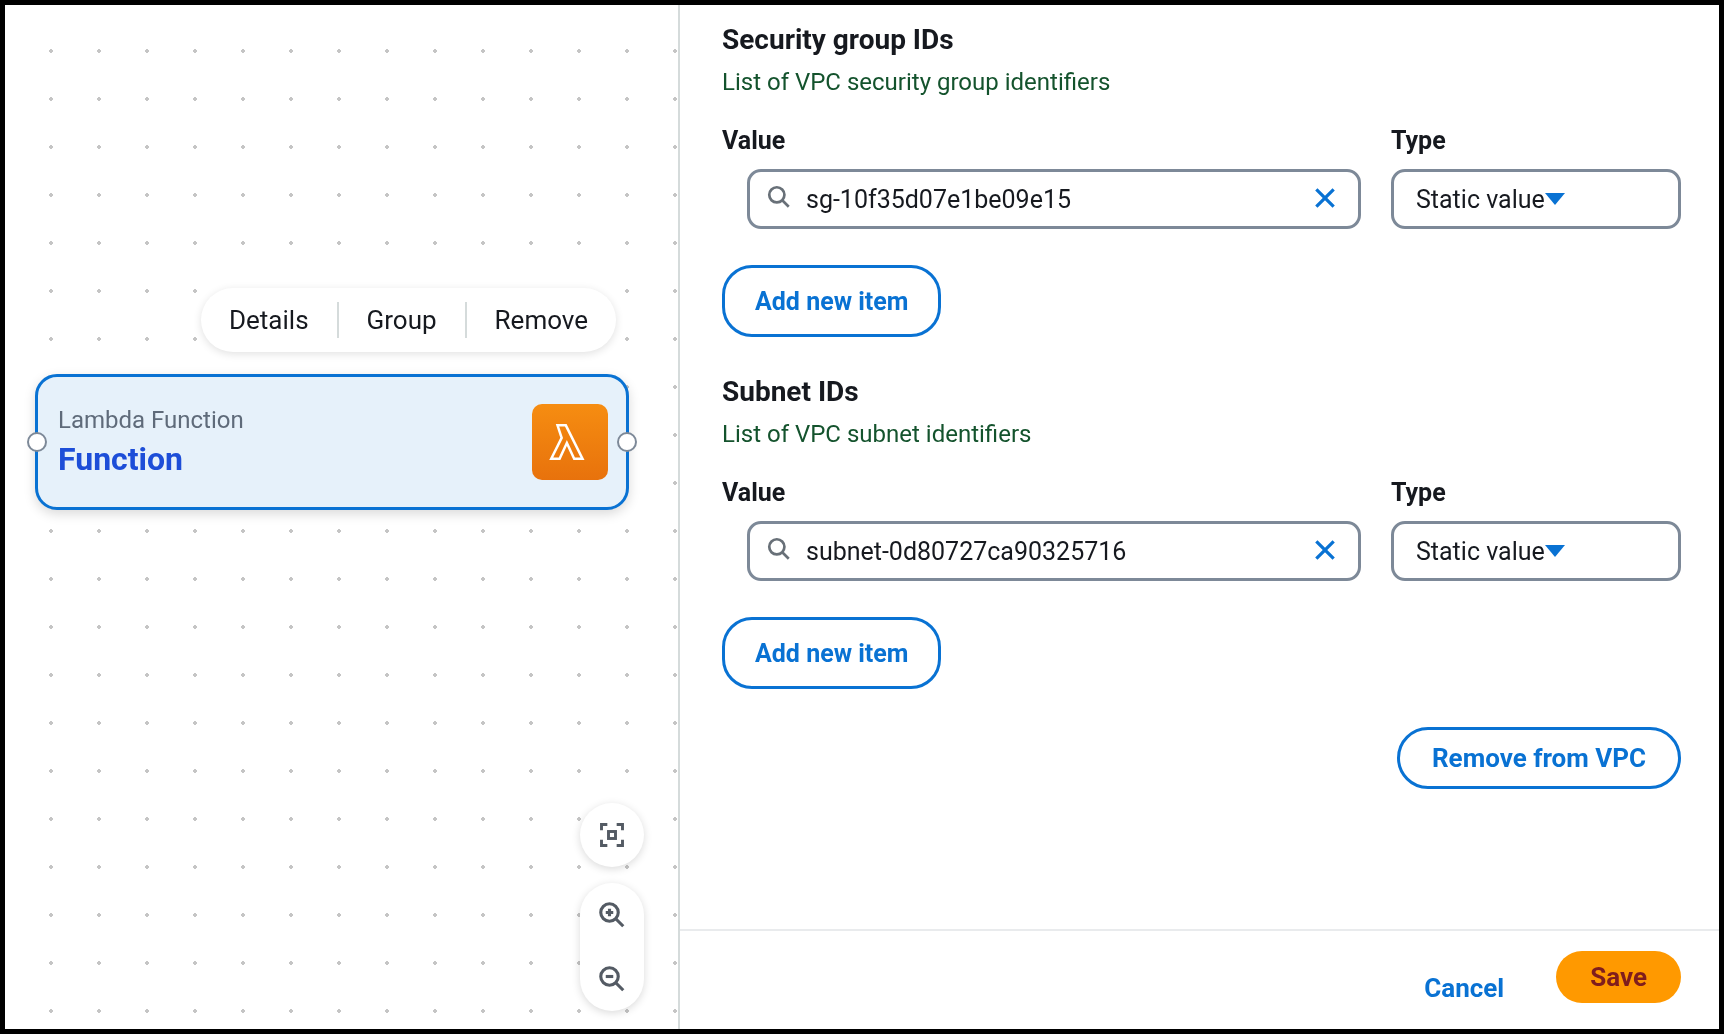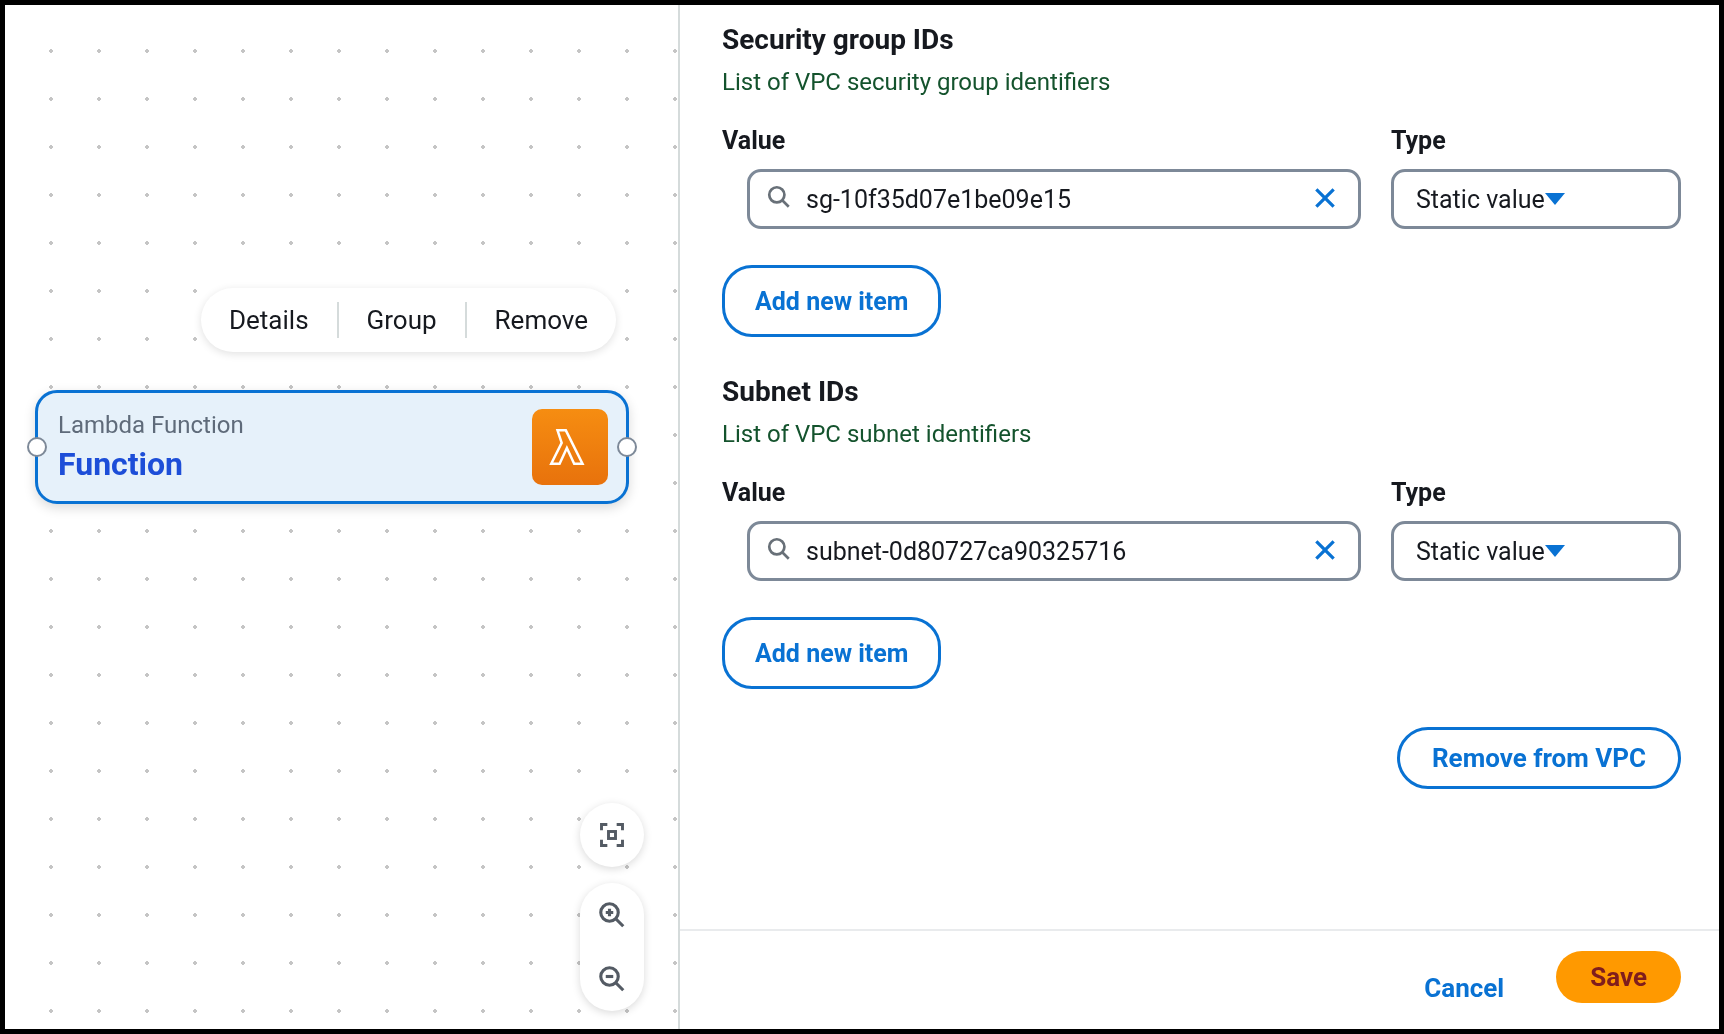--- a/index.html
+++ b/index.html
@@ -45,29 +45,28 @@
     .toolbar-div {
       width: 2px;
       height: 36px;
       background: #d5dbdb;
     }
     .function-node {
       position: absolute;
       top: 369px;
       left: 30px;
       width: 594px;
-      height: 114px;
+      height: 136px;
       border: 3px solid #0972d3;
       border-radius: 22px;
       background: #e6f1fa;
       box-shadow: 0 4px 12px rgba(0,0,0,0.15);
       display: flex;
       align-items: center;
       padding: 0 18px 0 20px;
-      margin-top: 16px;
     }
     .fn-port-left, .fn-port-right {
       position: absolute;
       width: 20px;
       height: 20px;
       background: #fff;
       border: 2px solid #7d8998;
       border-radius: 50%;
     }
     .fn-port-left { left: -11px; top: 50%; transform: translateY(-50%); }

